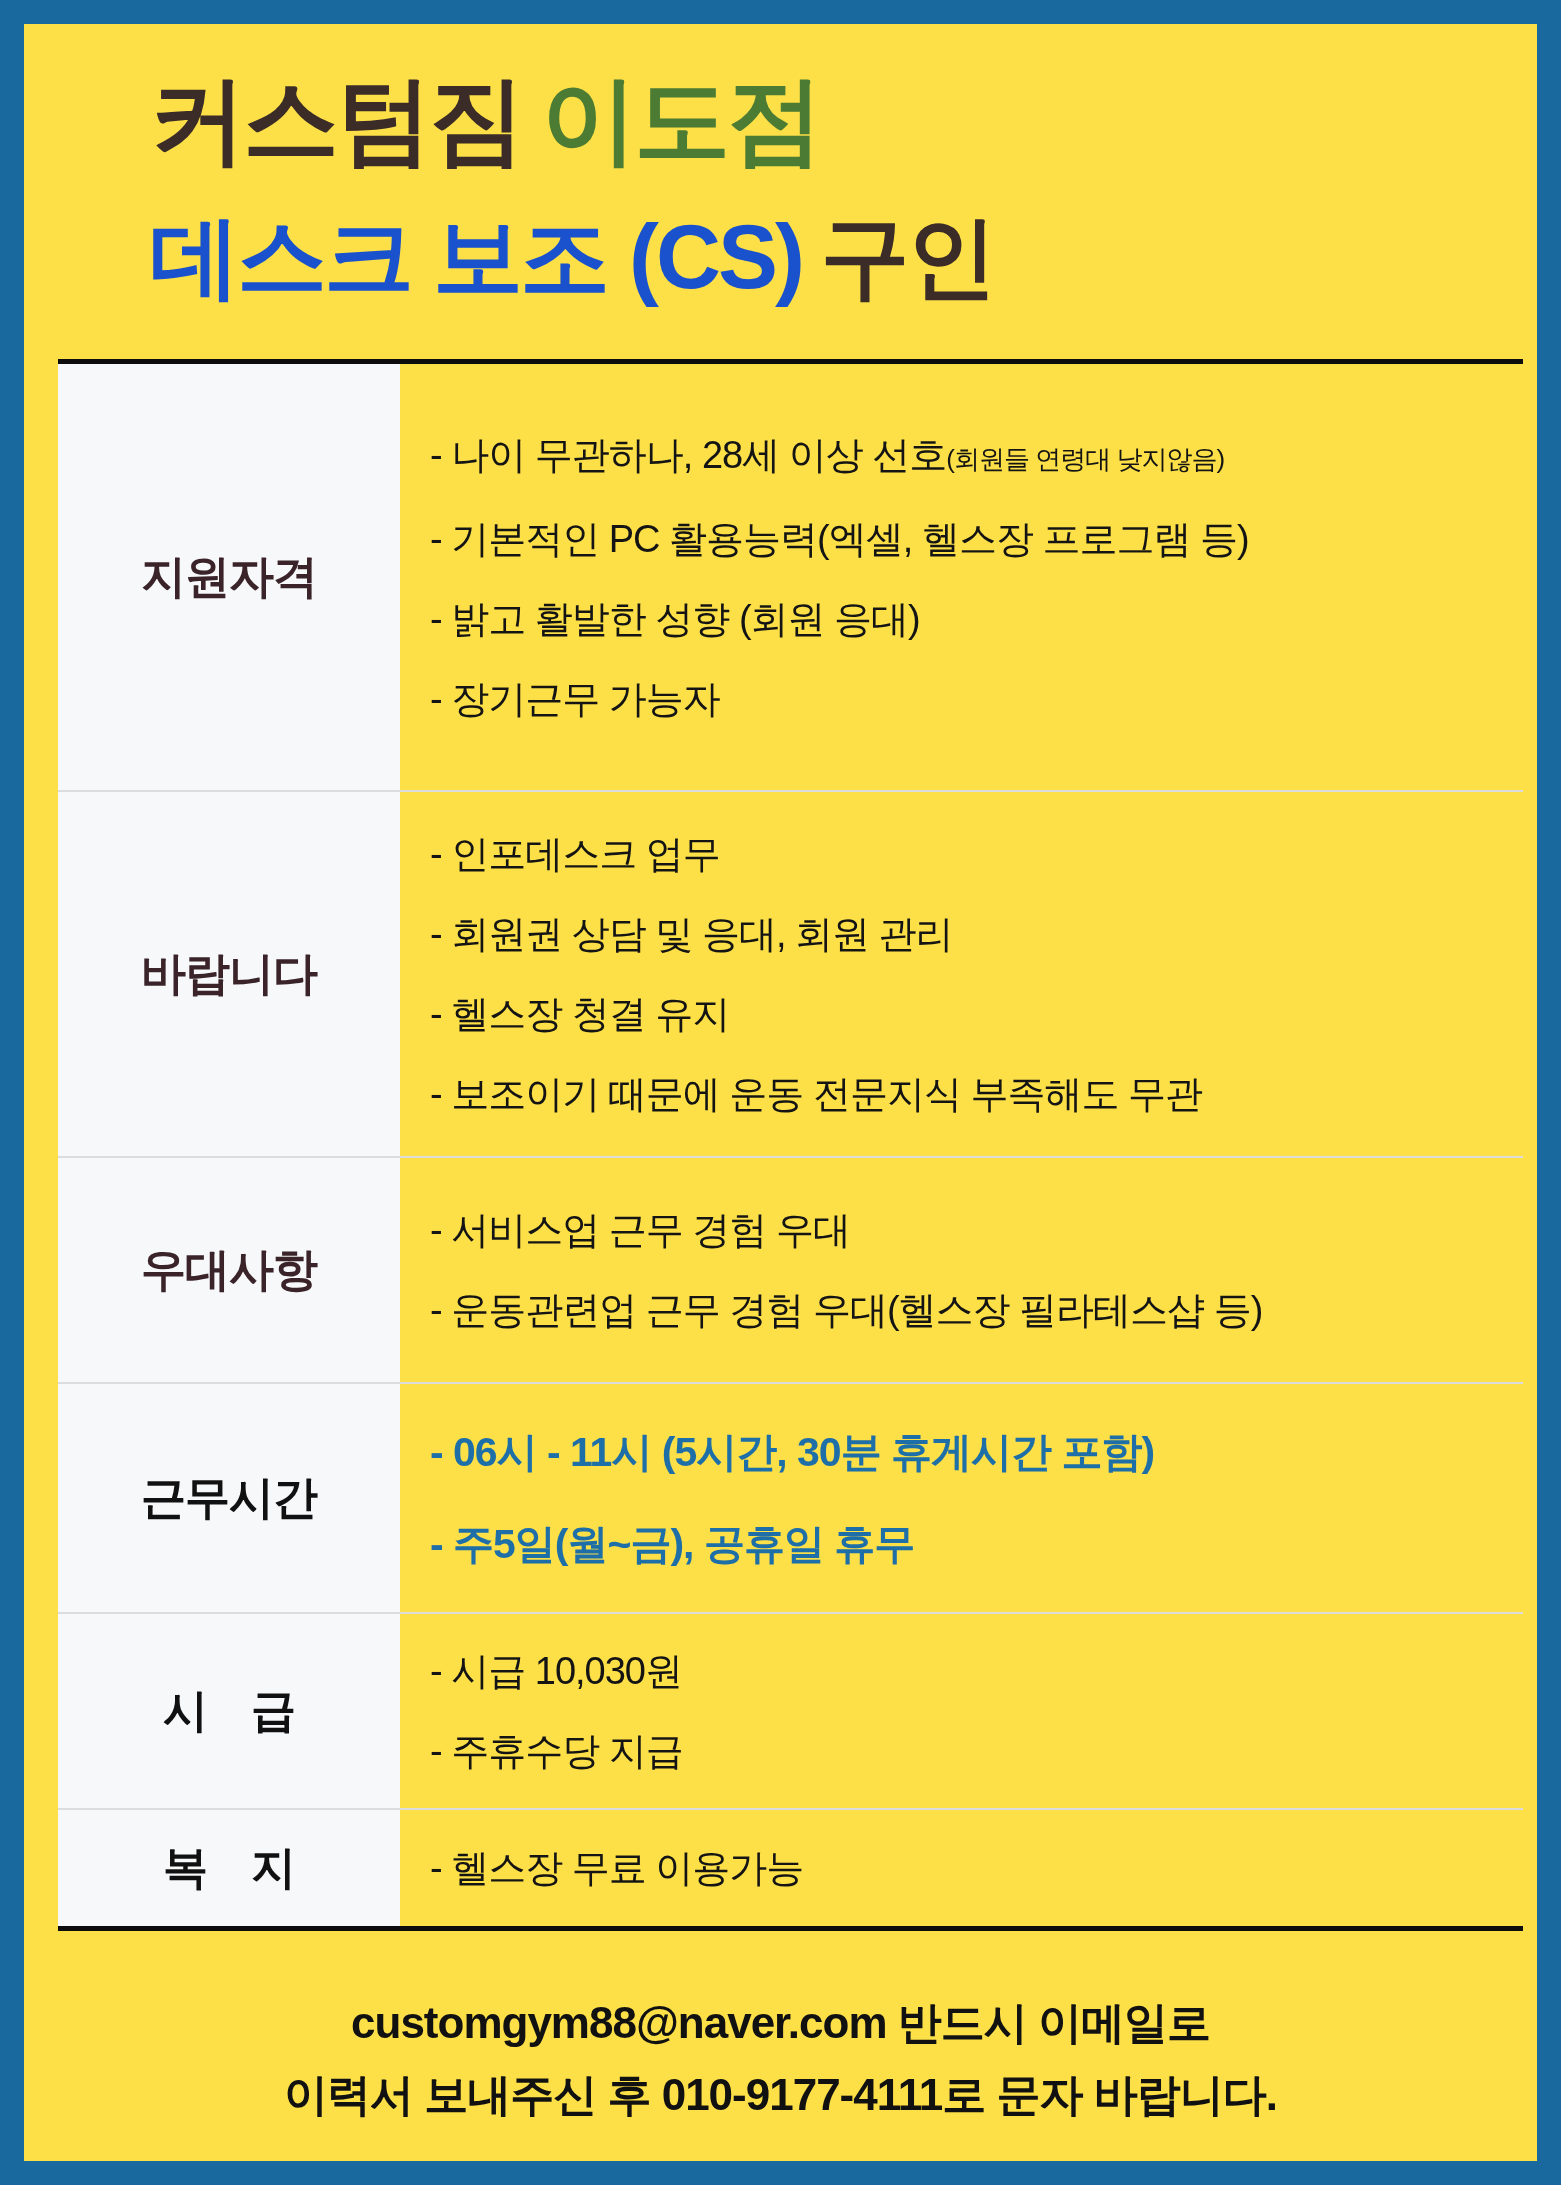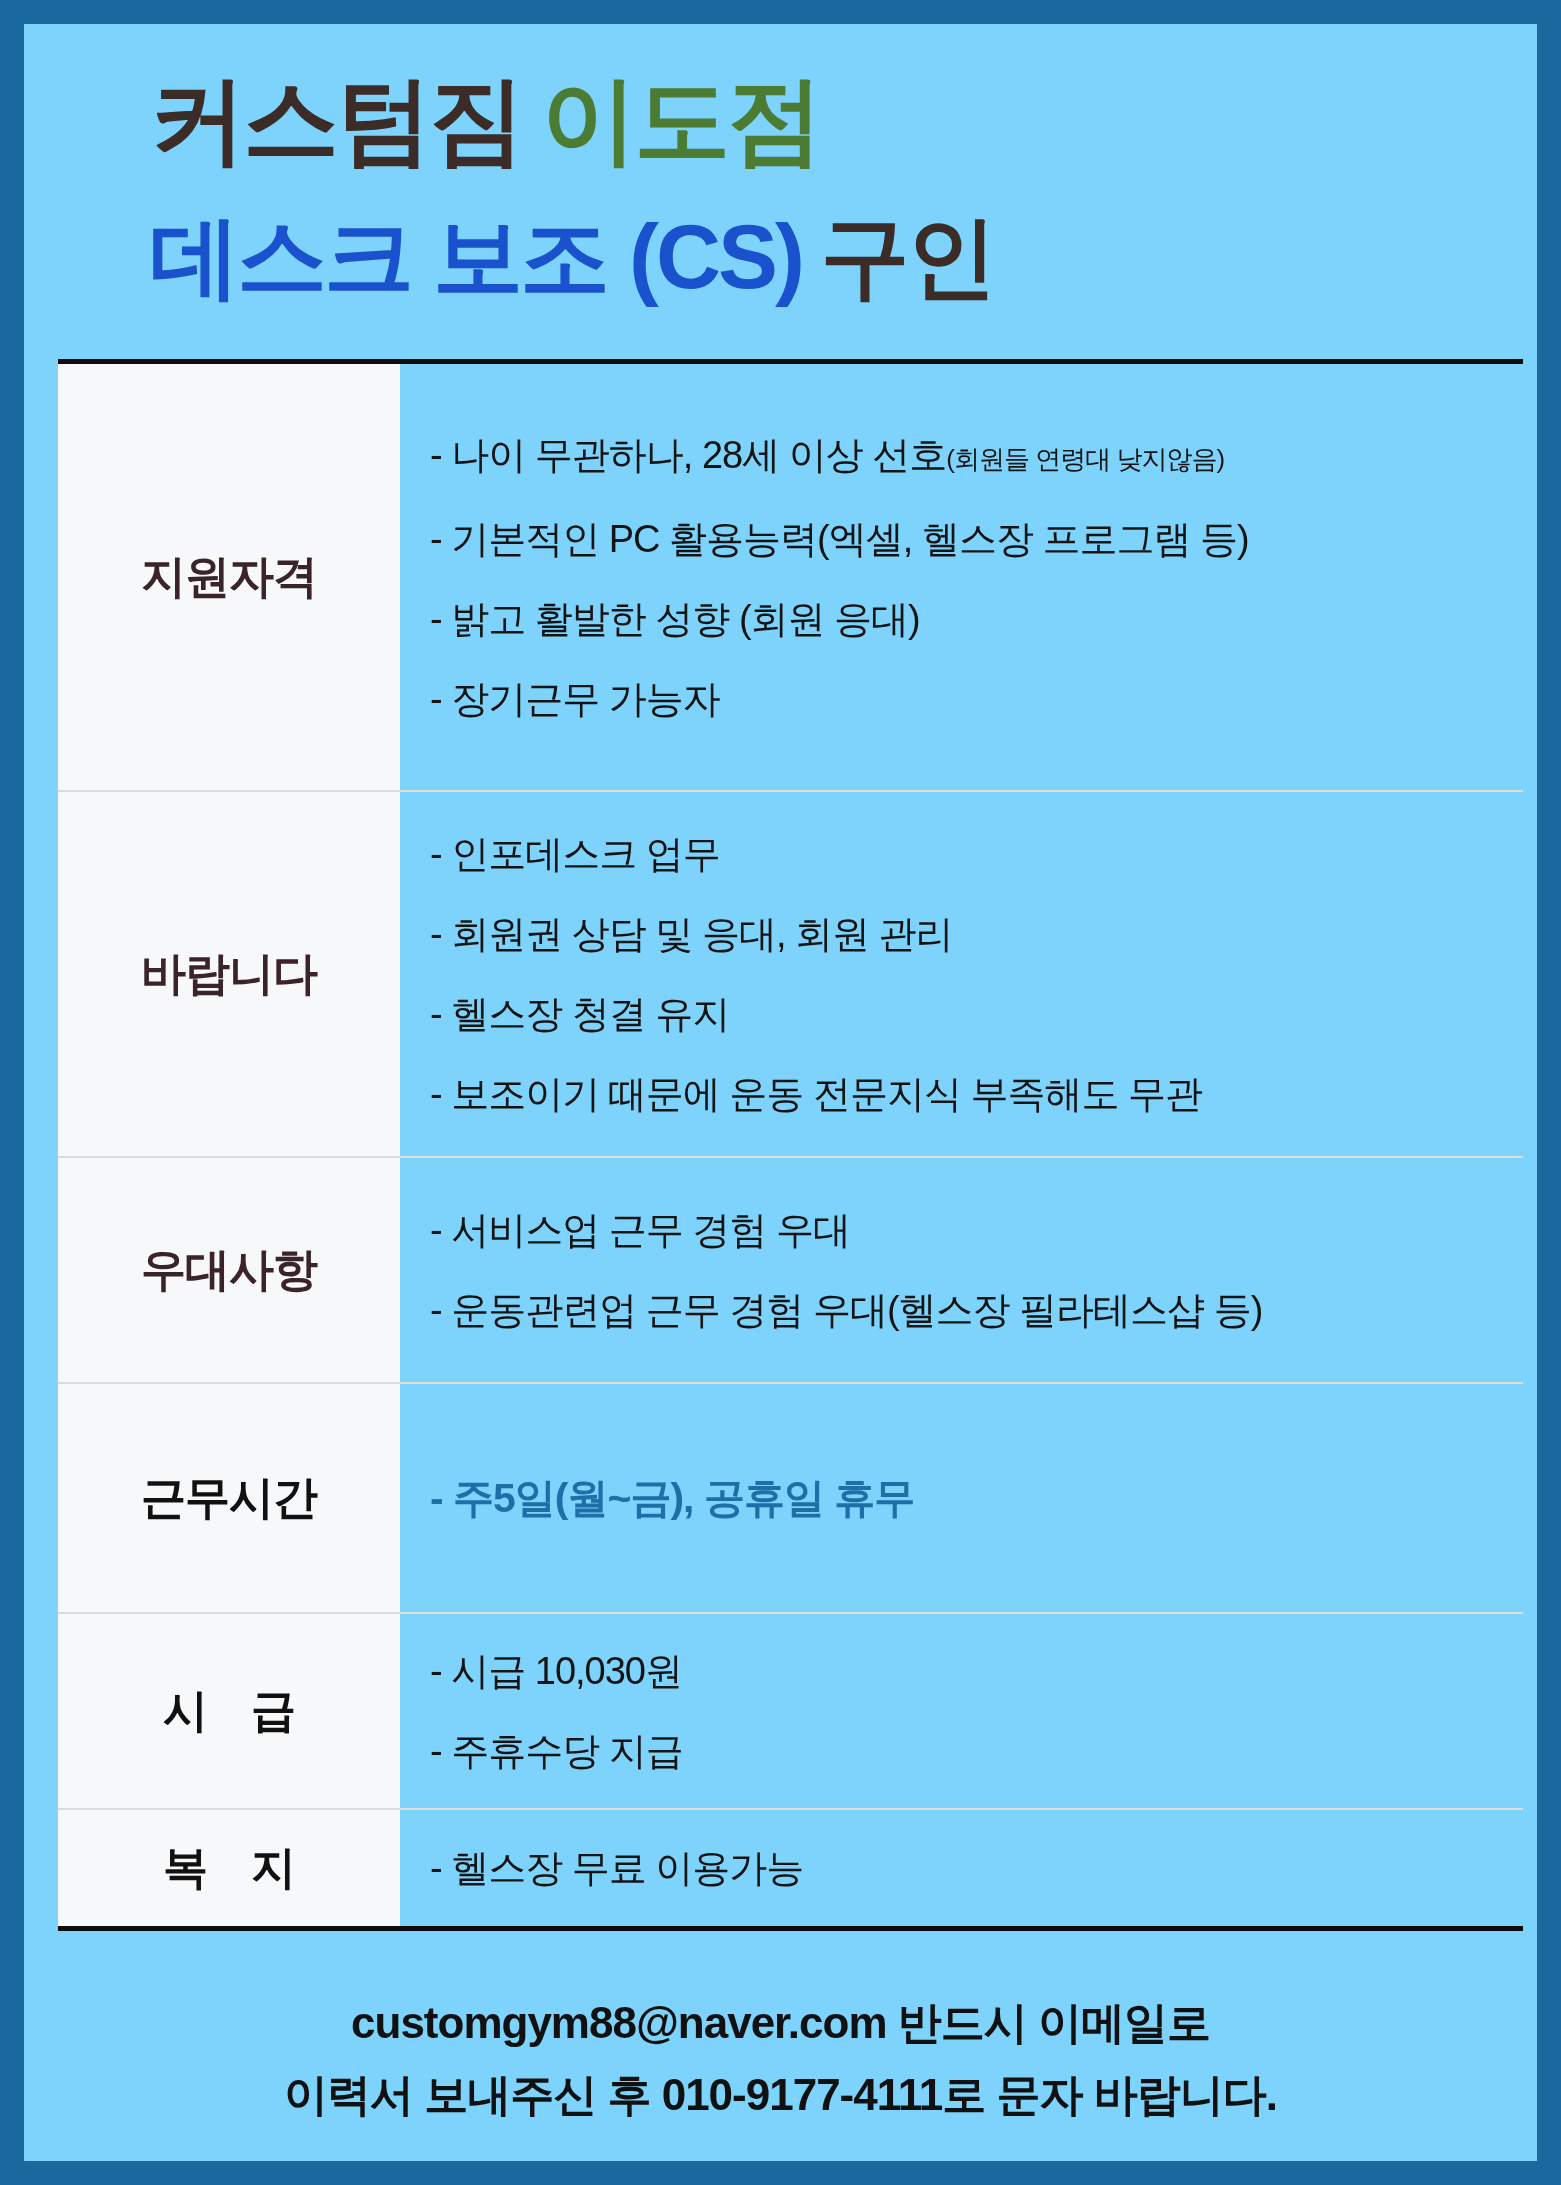--- a/index.html
+++ b/index.html
@@ -1,19 +1,19 @@
 <!DOCTYPE html>
 <html lang="ko" style="--border-blue: #19689E; --title-dark: #3B2C28; --title-green: #4C7B34; --subtitle-blue: #1A52CE; --highlight-blue: #1E6FA8; --label-brown: #3A242A; --label-bg: #F7F8FA; --text-dark: #141414; --divider-gray: #DCDCDC; --table-border-black: #0D0D0D;"><head>
 <meta charset="utf-8">
 <style>
   html,body { margin:0; padding:0; background:#e8e8e8; }
   .poster {
     width:1561px; height:2185px; box-sizing:border-box;
     border:24px solid var(--border-blue,#19689E);
-    background:#7dd3fc;
+    background:#fde047;
     font-family:"Liberation Sans", sans-serif;
     overflow:hidden;
   }
   
   .header { margin:24px 40px 0 126px; }
   .title-line { font-weight:800; letter-spacing:-3px; white-space:nowrap; }
   .title-main { font-size:96px; line-height:1.5; }
   .title-sub  { font-size:90px; line-height:1.45; }
   .t-dark  { color:var(--title-dark,#3B2C28); }
   .t-green { color:var(--title-green,#4C7B34); margin-left:0.20em; }
@@ -97,20 +97,21 @@
       <div class="cell-label label-brown">우대사항</div>
       <div class="cell-content">
         <div class="bullet">- 서비스업 근무 경험 우대</div>
         <div class="bullet">- 운동관련업 근무 경험 우대(헬스장 필라테스샵 등)</div>
       </div>
     </div>
 
     <div class="row r3 row-hours">
       <div class="cell-label label-black">근무시간</div>
       <div class="cell-content">
+        <div class="bullet">- 06시 - 11시 (5시간, 30분 휴게시간 포함)</div>
         <div class="bullet">- 주5일(월~금), 공휴일 휴무</div>
       </div>
     </div>
 
     <div class="row r4">
       <div class="cell-label label-black">시　급</div>
       <div class="cell-content">
         <div class="bullet">- 시급 10,030원</div>
         <div class="bullet">- 주휴수당 지급</div>
       </div>

